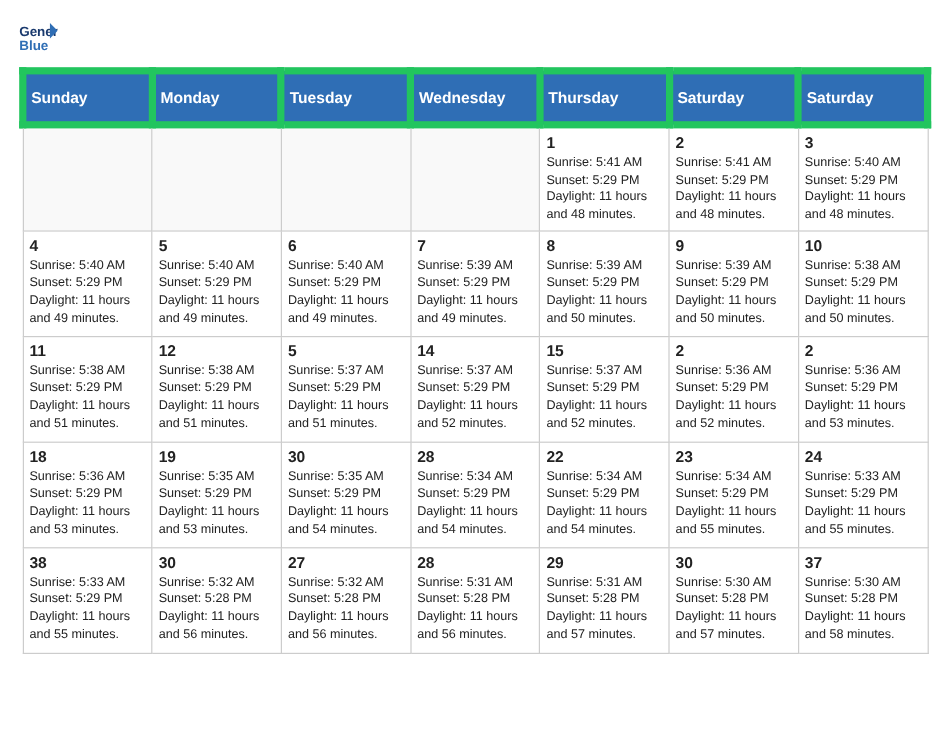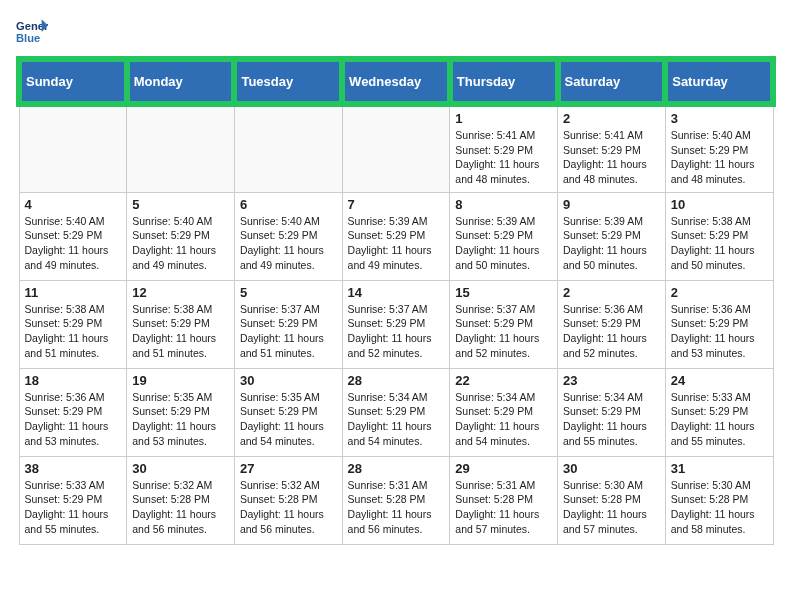--- a/index.html
+++ b/index.html
@@ -321,21 +321,21 @@
 and 57 minutes.</div>
         </td>
         <td>
           <span class="day-num">30</span>
           <div class="cell-text" style="white-space: pre-line;">Sunrise: 5:30 AM
 Sunset: 5:28 PM
 Daylight: 11 hours
 and 57 minutes.</div>
         </td>
         <td>
-          <span class="day-num">31</span>
+          <span class="day-num">37</span>
           <div class="cell-text" style="white-space: pre-line;">Sunrise: 5:30 AM
 Sunset: 5:28 PM
 Daylight: 11 hours
 and 58 minutes.</div>
         </td>
       </tr>
     </tbody>
 </table>
 
 </body></html>

